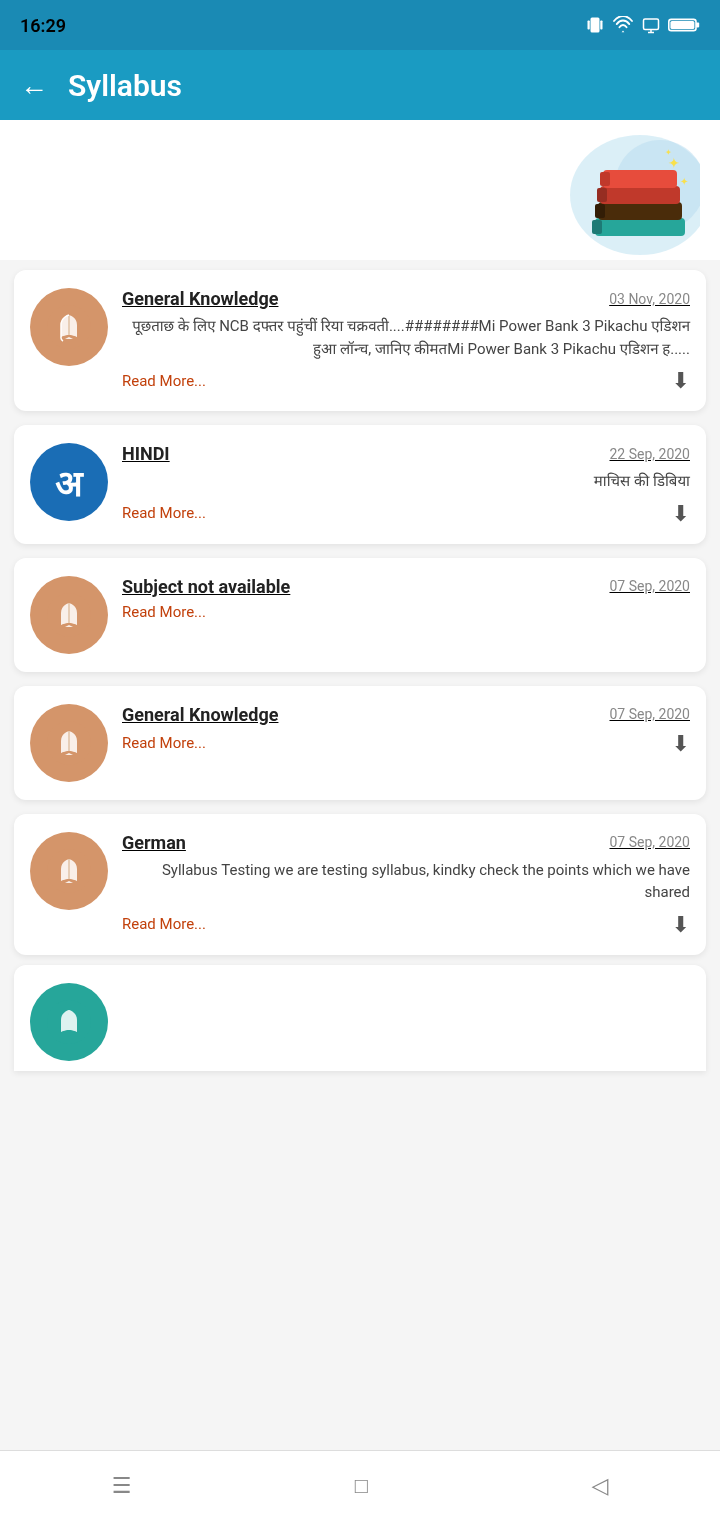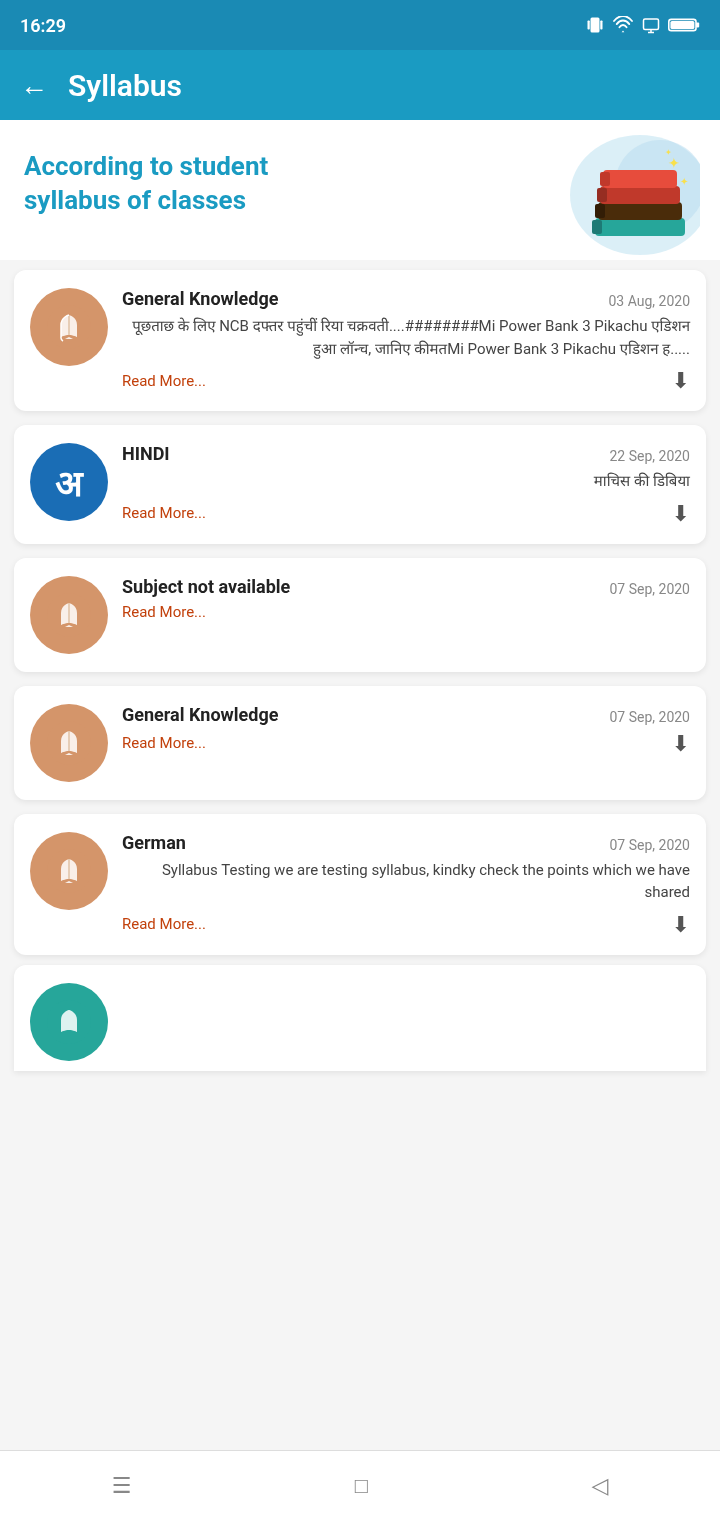--- a/index.html
+++ b/index.html
@@ -13,21 +13,21 @@
     }
 
     
     .status-bar {
       background: #1a8ab4;
       height: 50px;
       display: flex;
       align-items: center;
       justify-content: space-between;
       padding: 0 20px;
-      color: #ffffff;
+      color: #000000;
     }
     .status-bar .time {
       font-size: 18px;
       font-weight: 600;
     }
     .status-icons {
       display: flex;
       align-items: center;
       gap: 8px;
     }
@@ -115,22 +115,23 @@
     }
     .card-icon.hindi-icon {
       background: #1a6db5;
     }
     .card-content {
       flex: 1;
     }
     .card-header-row {
       display: flex;
       justify-content: space-between;
-      align-items: flex-end;
+      align-items: center;
       margin-bottom: 6px;
+      text-decoration: underline;
     }
     .card-subject {
       font-size: 18px;
       font-weight: 700;
       color: #222;
     }
     .card-date {
       font-size: 14px;
       color: #888;
       white-space: nowrap;
@@ -240,24 +241,20 @@
     </svg>
   </div>
 </div>
 
 <div class="header">
   <span class="back-btn">←</span>
   <span class="title">Syllabus</span>
 </div>
 
 <div class="hero-section">
-  <div class="hero-text">
-    <span>According to student</span><br>
-    <span>syllabus of classes</span>
-  </div>
 
   <div class="hero-illustration">
     <svg width="180" height="130" viewBox="0 0 180 130">
 
       <ellipse cx="120" cy="65" rx="70" ry="60" fill="#cce8f4" opacity="0.7"></ellipse>
       <ellipse cx="140" cy="55" rx="45" ry="45" fill="#b8dcf0" opacity="0.5"></ellipse>
 
       <rect x="75" y="88" width="90" height="18" rx="4" fill="#26a69a"></rect>
       <rect x="72" y="90" width="10" height="14" rx="2" fill="#1d7a75"></rect>
 
@@ -286,21 +283,21 @@
           <circle cx="22" cy="22" r="22" fill="#d4956a"></circle>
           <path d="M22 10 C22 10 14 12 14 20 L14 32 C14 32 18 30 22 30 C26 30 30 32 30 32 L30 20 C30 12 22 10 22 10Z" fill="rgba(255,255,255,0.85)"></path>
           <line x1="22" y1="10" x2="22" y2="30" stroke="rgba(200,150,100,0.5)" stroke-width="1.5"></line>
           <path d="M18 34 L22 32 L26 34" fill="rgba(255,255,255,0.85)"></path>
           <path d="M16 36 C16 36 14 35 14 33 L14 20 C14 12 22 10 22 10" stroke="white" stroke-width="1.5" fill="none"></path>
         </svg>
       </div>
       <div class="card-content">
         <div class="card-header-row">
           <span class="card-subject">General Knowledge</span>
-          <span class="card-date">03 Aug, 2020</span>
+          <span class="card-date">03 Nov, 2020</span>
         </div>
         <div class="card-description">पूछताछ के लिए NCB दफ्तर पहुंचीं रिया चक्रवती....########Mi Power Bank 3 Pikachu एडिशन हुआ लॉन्च, जानिए कीमतMi Power Bank 3 Pikachu एडिशन ह.....</div>
         <div class="card-footer">
           <span class="read-more">Read More...</span>
           <span class="download-icon">⬇</span>
         </div>
       </div>
     </div>
   </div>
 

